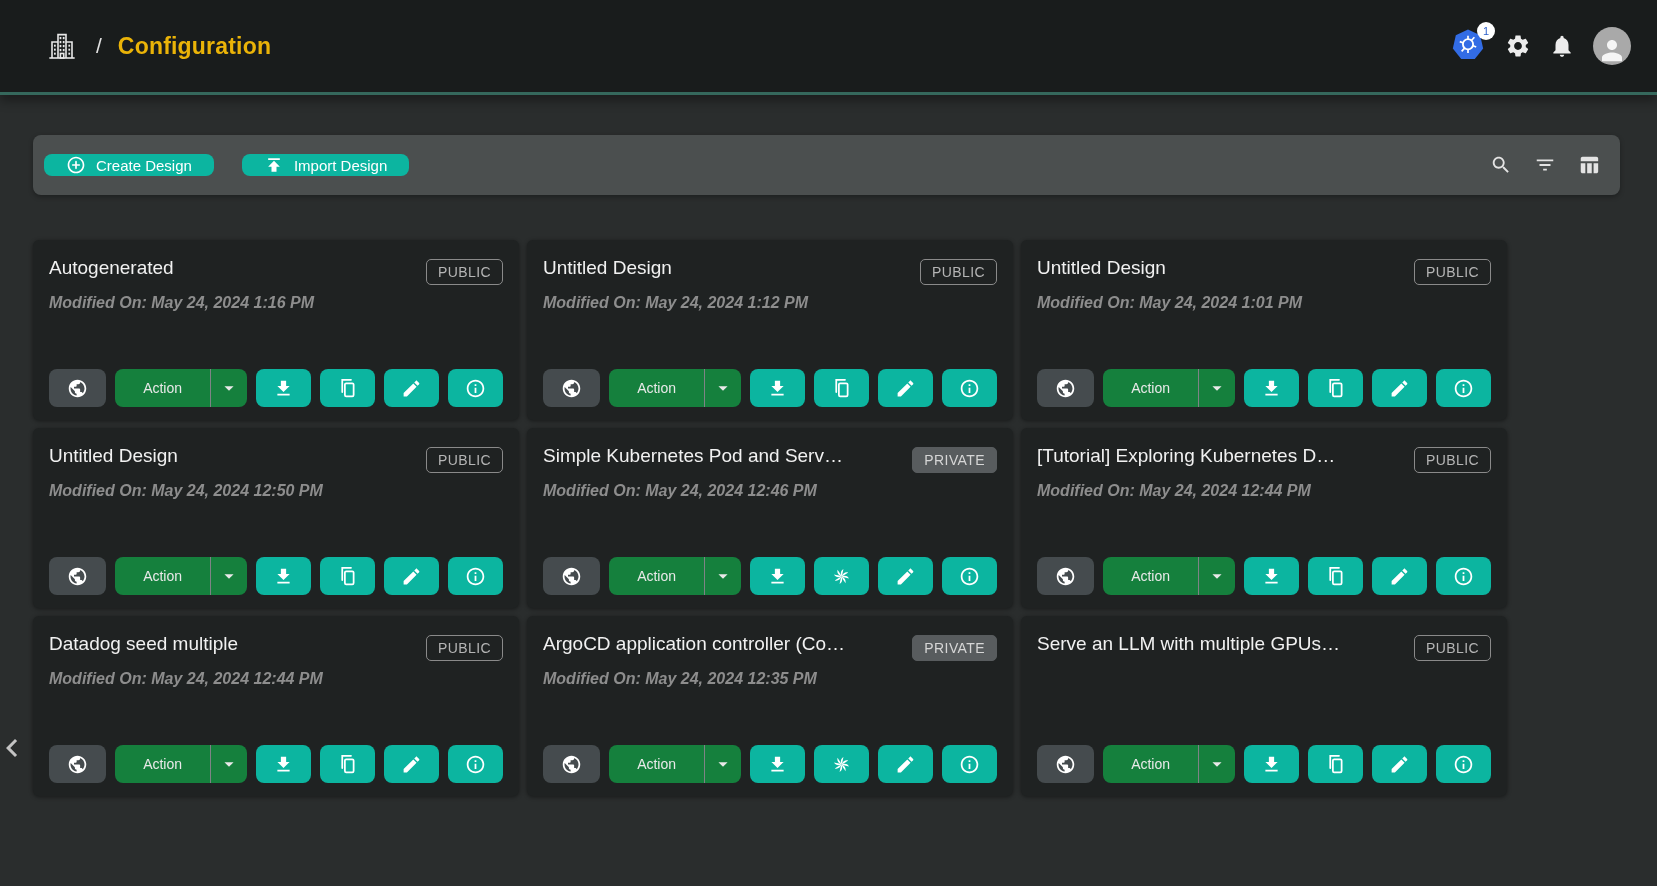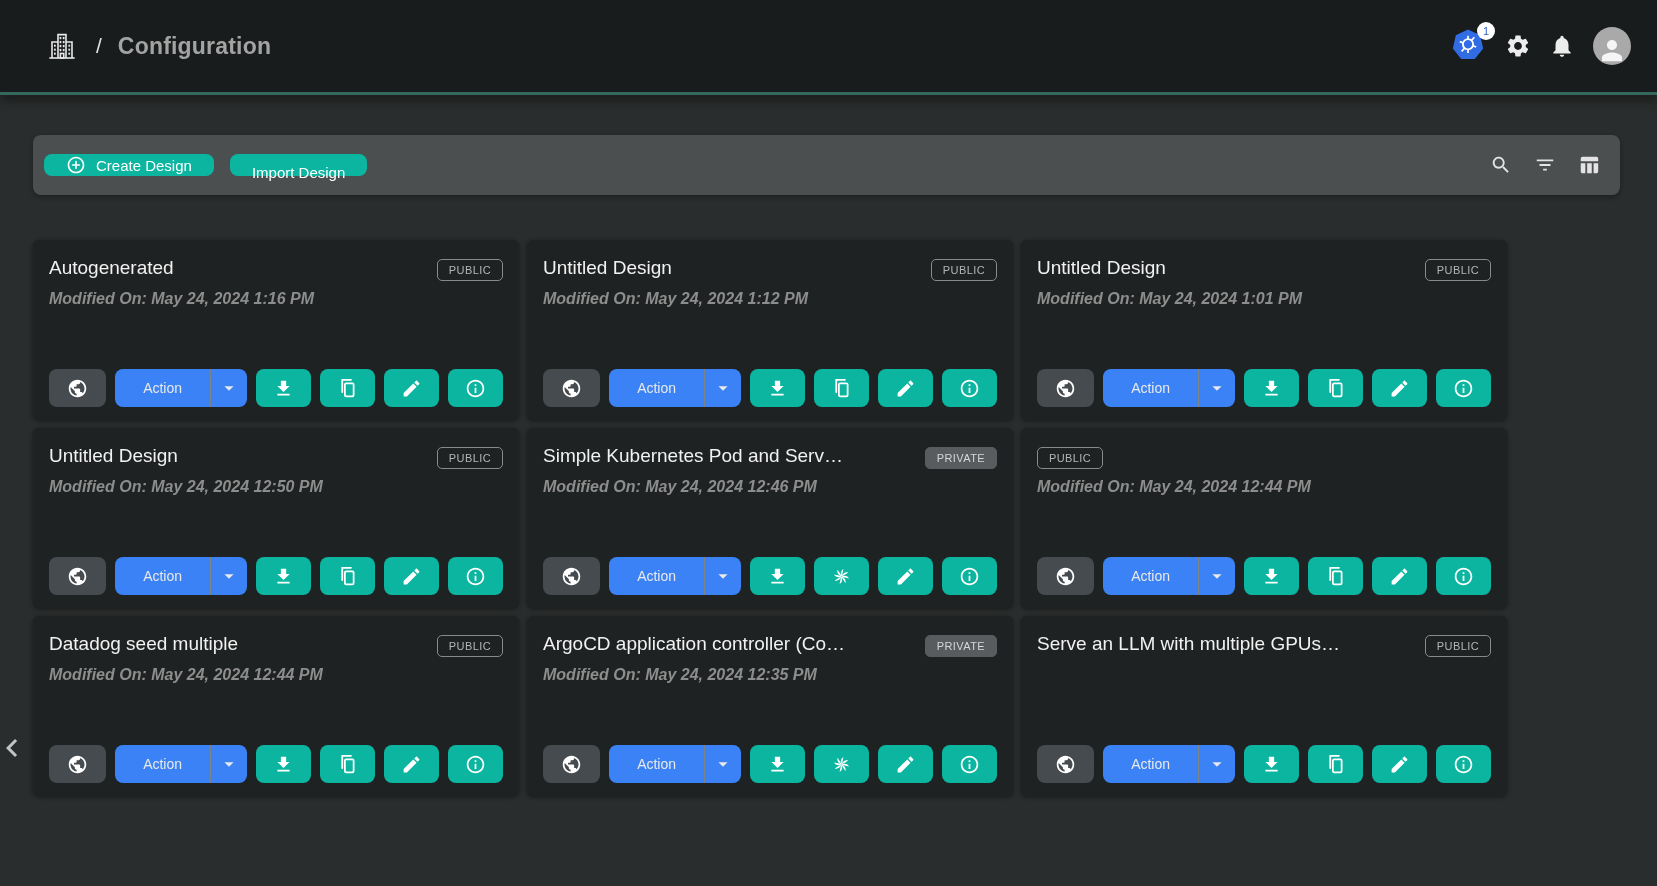--- a/index.html
+++ b/index.html
@@ -12,21 +12,21 @@
   
   .header {
     position:absolute; top:0; left:0; width:1657px; height:95px;
     background:#191c1c; border-bottom:3px solid #35685c;
     display:flex; align-items:center; padding:0 26px 0 46px;
     box-shadow:0 6px 10px rgba(0,0,0,.35); z-index:5;
   }
   .org-icon { width:32px; height:32px; color:#e8e8e8; display:inline-flex; }
   .org-icon svg { width:100%; height:100%; }
   .breadcrumb-sep { color:#e2e2e2; font-size:21px; margin:0 16px 0 18px; font-weight:400; }
-  .page-title { color:#a3a3a3; font-size:23px; font-weight:700; letter-spacing:.2px;text-align:right; }
+  .page-title { color:#eab308; font-size:23px; font-weight:700; letter-spacing:.2px;text-align:right; }
   .header-right { margin-left:auto; display:flex; align-items:center; gap:18px; }
   .k8s-wrap { position:relative; width:36px; height:36px; cursor:pointer; }
   .k8s-wrap svg { width:34px; height:34px; }
   .k8s-badge {
     position:absolute; top:-6px; right:-8px; width:18px; height:18px;
     background:#ffffff; color:#2a5fc9; border-radius:50%;
     font-size:11px; font-weight:400; display:flex; align-items:center; justify-content:center;
   }
   .hicon { width:26px; height:26px; color:#ececec; cursor:pointer; display:inline-flex; }
   .hicon svg { width:100%; height:100%; }
@@ -42,63 +42,63 @@
     background:#4b4f4f; border-radius:8px;
     display:flex; align-items:center; padding:0 20px 0 11px;
     box-shadow:0 2px 5px rgba(0,0,0,.3);
   }
   .btn {
     height:22px; border:none; border-radius:8px; cursor:pointer;
     background:var(--accent,#0cb5a0); color:#ffffff;
     font-family:"Liberation Sans",sans-serif; font-size:15px;
     display:flex; align-items:center; gap:10px; padding:0 22px;
   }
-  .btn + .btn { margin-left:16px;flex-direction:column; }
+  .btn + .btn { margin-left:28px; }
   .btn svg { width:20px; height:20px; }
   .toolbar-icons { margin-left:auto; display:flex; align-items:center; gap:22px; }
   .ticon { width:22px; height:22px; color:#e4e4e4; cursor:pointer; display:inline-flex; }
   .ticon svg { width:100%; height:100%; }
 
   
   .grid {
     position:absolute; top:240px; left:33px;
     display:grid; grid-template-columns:repeat(3,486px); gap:8px;
   }
   .card {
     position:relative; height:180px; background:#1f2222; border-radius:6px;
     padding:17px 16px; box-shadow:0 1px 4px rgba(0,0,0,.45);
   }
   .card-head { display:flex; justify-content:space-between; align-items:flex-start; }
   .card-title {
     color:#f1f1f1; font-size:19px; font-weight:400;
     white-space:nowrap; overflow:hidden; text-overflow:ellipsis; max-width:370px;
   }
   .badge {
-    font-size:11px; letter-spacing:.4px; padding:4px 11px; border-radius:5px;
+    font-size:14px; letter-spacing:.4px; padding:4px 11px; border-radius:5px;
     margin-top:2px; white-space:nowrap;
   }
   .badge.outline { border:1px solid #8a8a8a; color:#b5b5b5; background:transparent; }
   .badge.filled  { border:1px solid #585c5e; color:#d6d6d6; background:#585c5e;text-align:center; }
   .card-date {
     margin-top:9px; color:#8d8d8d; font-size:16px;
     font-style:italic; font-weight:700;
   }
   .card-actions {
     position:absolute; left:16px; right:16px; bottom:13px;
     display:flex; gap:9px;
   }
   .abtn {
     height:38px; border:none; border-radius:8px; cursor:pointer;
     display:flex; align-items:center; justify-content:center; color:#ffffff;
   }
   .abtn.gray { width:60px; background:#454b4e; }
   .abtn.teal { width:58px; background:var(--accent,#0cb5a0); }
   .abtn svg { width:21px; height:21px; }
   .split {
-    width:140px; height:38px; background:#3b82f6; border-radius:8px;
+    width:140px; height:38px; background:#15803d; border-radius:8px;
     display:flex; align-items:stretch; cursor:pointer; color:#e9e9e9;
   }
   .split-label { flex:1; font-size:14px; display:flex; align-items:center; justify-content:center; }
   .split-caret { width:37px; border-left:1px solid #7e8386; display:flex; align-items:center; justify-content:center; }
   .split-caret svg { width:22px; height:22px; }
 
   
   .edge-chevron {
     position:absolute; left:-6px; top:730px; width:36px; height:36px;
     color:#c4c4c4; cursor:pointer; display:inline-flex;
@@ -432,20 +432,21 @@
       <button class="abtn teal">
         <svg viewBox="0 0 24 24" fill="currentColor">
             <path d="M11 7h2v2h-2zm0 4h2v6h-2zm1-9C6.48 2 2 6.48 2 12s4.48 10 10 10 10-4.48 10-10S17.52 2 12 2zm0 18c-4.41 0-8-3.59-8-8s3.59-8 8-8 8 3.59 8 8-3.59 8-8 8z"></path>
           </svg>
       </button>
     </div>
   </section>
 
   <section class="card">
     <div class="card-head">
+      <h2 class="card-title">[Tutorial] Exploring Kubernetes D…</h2>
       <span class="badge outline">PUBLIC</span>
     </div>
     <p class="card-date">Modified On: May 24, 2024 12:44 PM</p>
     <div class="card-actions">
       <button class="abtn gray">
         <svg viewBox="0 0 24 24" fill="currentColor">
             <path d="M12 2C6.48 2 2 6.48 2 12s4.48 10 10 10 10-4.48 10-10S17.52 2 12 2zm-1 17.93c-3.95-.49-7-3.85-7-7.93 0-.62.08-1.21.21-1.79L9 15v1c0 1.1.9 2 2 2v1.93zm6.9-2.54c-.26-.81-1-1.39-1.9-1.39h-1v-3c0-.55-.45-1-1-1H8v-2h2c.55 0 1-.45 1-1V7h2c1.1 0 2-.9 2-2v-.41c2.93 1.19 5 4.06 5 7.41 0 2.08-.8 3.97-2.1 5.39z"></path>
           </svg>
       </button>
       <div class="split">

